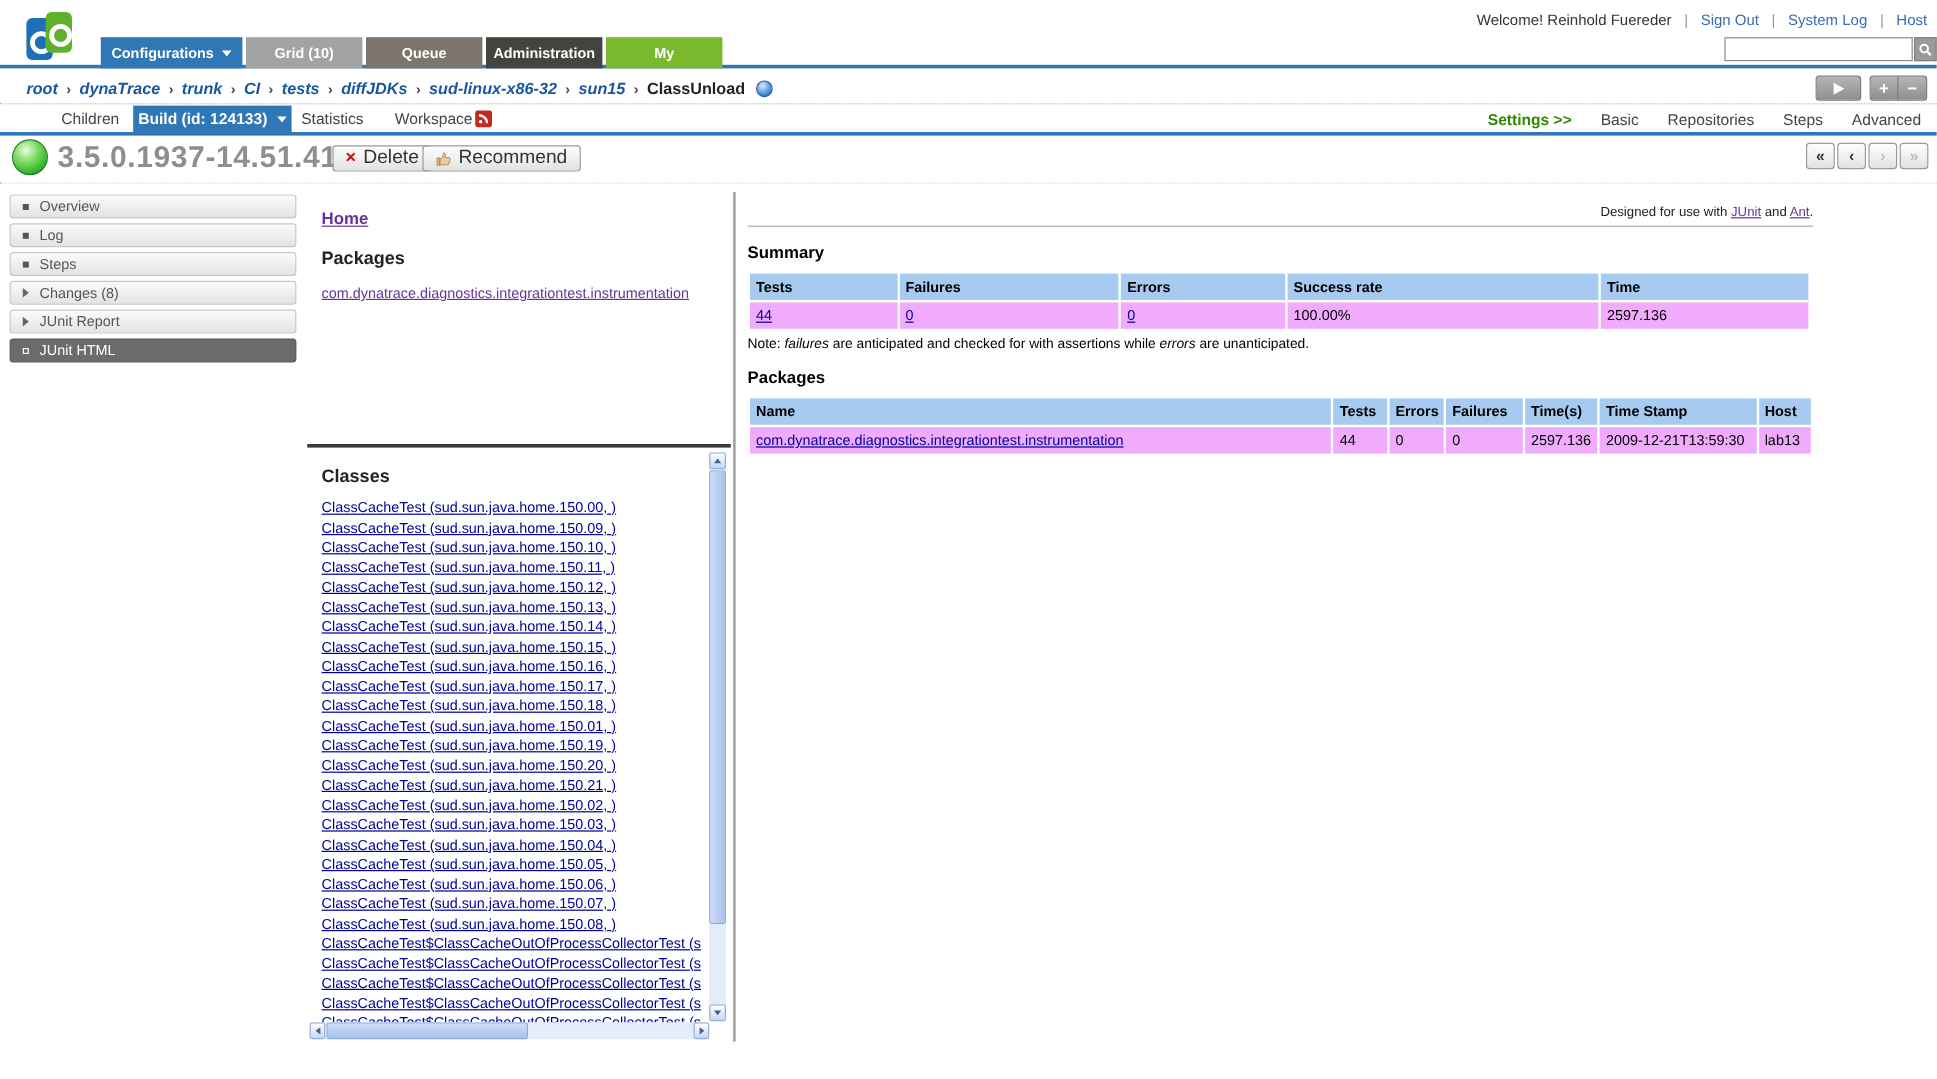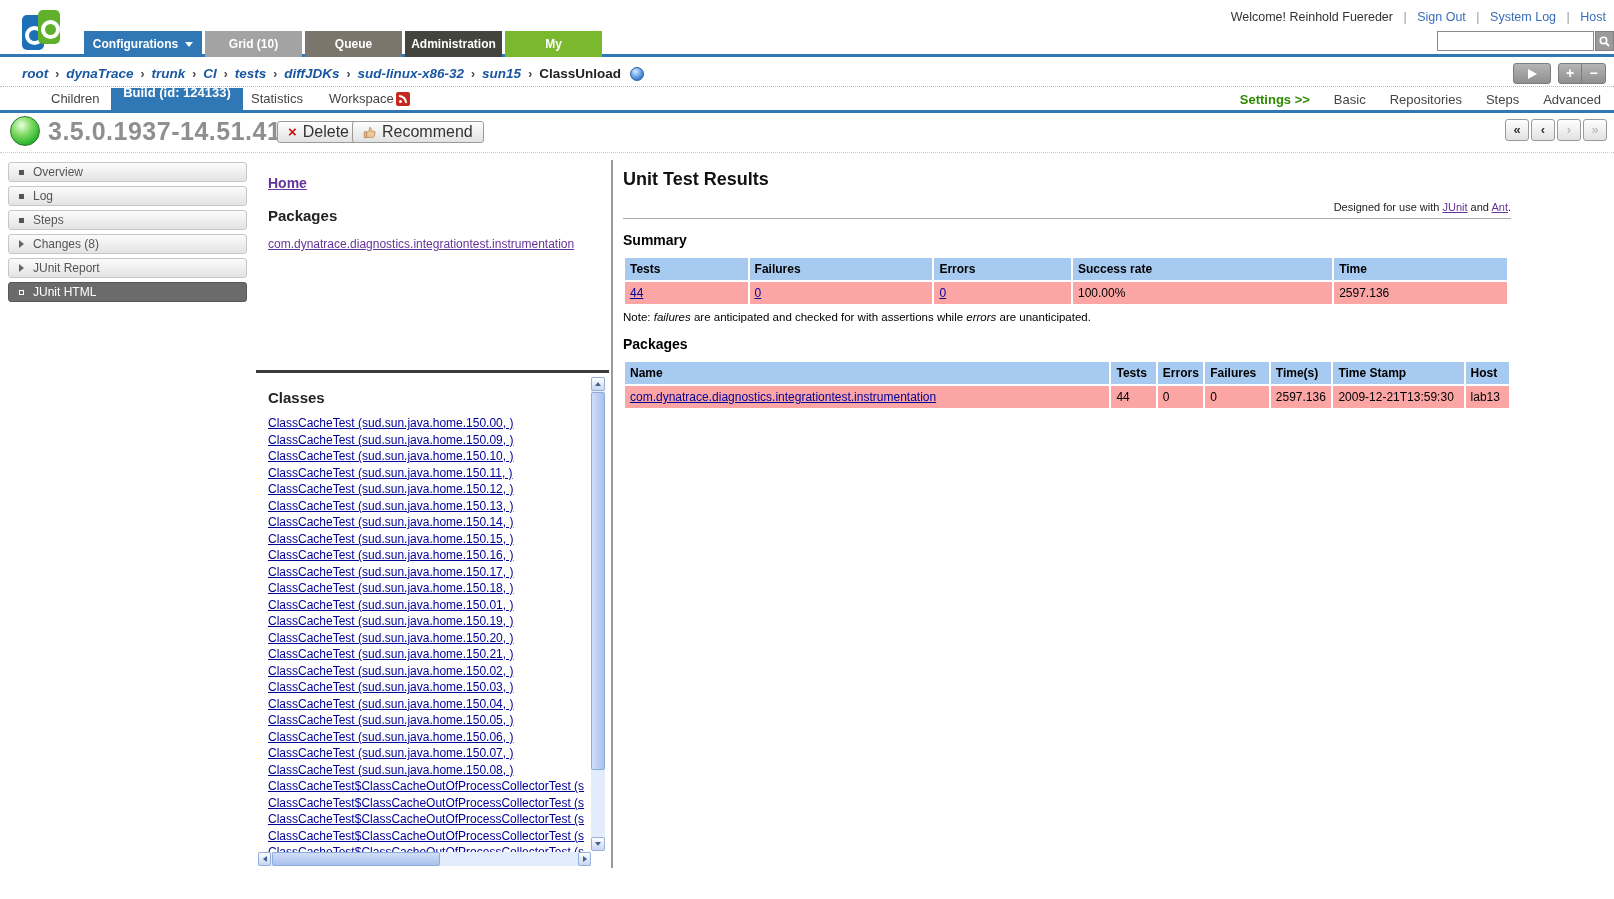--- a/index.html
+++ b/index.html
@@ -44,21 +44,21 @@
   .pm-btn { left:1558px; width:48px; padding:0; }
   .pm-cell { width:24px; height:19px; line-height:18px; text-align:center; color:#fff; font-weight:bold; font-size:14px; }
   .pm-cell.plus { border-right:1px solid #7d7d7d; }
   .pm-cell.plus::before { content:"+"; }
   .pm-cell.minus::before { content:"−"; }
 
   
   .view-tabs { position:absolute; left:16px; top:88px; width:1614px; height:22px; }
   .vtab { position:absolute; top:0; height:22px; line-height:22px; font-size:13px; color:#444; cursor:pointer; }
   .vtab.children { left:35px; }
-  .vtab.build { left:95px; width:132px; background:#3077b5; color:#fff; font-weight:bold; text-align:center; display:flex; align-items:center; justify-content:center; gap:8px;flex-direction:column; }
+  .vtab.build { left:95px; width:132px; background:#3077b5; color:#fff; font-weight:bold; text-align:center; display:flex; align-items:center; justify-content:center; gap:8px; }
   .vtab.stats { left:235px; }
   .vtab.workspace { left:313px; }
   .rss-icon { position:absolute; left:380px; top:4px; width:14px; height:14px; background:#c5281c; border-radius:2px; cursor:pointer; }
   .rss-icon::before { content:""; position:absolute; left:3px; top:3px; width:6px; height:6px; border-top:2px solid #fff; border-right:2px solid #fff; border-top-right-radius:100%; }
   .rss-icon::after { content:""; position:absolute; left:3px; bottom:3px; width:3px; height:3px; background:#fff; border-radius:50%; }
   .settings-links { position:absolute; right:29px; top:0; height:22px; display:flex; gap:24px; align-items:center; font-size:13px; color:#444; }
   .settings-link { color:#2f8a00; font-weight:bold; text-decoration:none; }
   .plain-link { color:#444; text-decoration:none; }
   .blue-bar { position:absolute; left:0; top:110px; width:1614px; height:3px; background:#3077b5; }
 
@@ -114,21 +114,21 @@
 
   
   .results { position:absolute; left:623px; top:160px; width:888px; color:#000; }
   .results-title { font-size:18px; font-weight:bold; color:#111; margin-top:9px; }
   .designed { text-align:right; font-size:11px; color:#222; margin-top:11px; }
   .rep-link { color:#663399; text-decoration:underline; }
   .results hr { border:none; border-top:1px solid #aaa; margin-top:5px; }
   .sec-heading { font-size:14px; font-weight:bold; margin-top:13px; }
   .rtable { border-collapse:separate; border-spacing:2px; table-layout:fixed; font-size:12px; margin-top:8px; }
   .rtable th { background:#a6caf0; font-weight:bold; text-align:left; padding:4px 5px; height:16px; }
-  .rtable td { background:#fca5a5; padding:4px 5px; height:16px; white-space:nowrap; overflow:hidden; }
+  .rtable td { background:#f0abfc; padding:4px 5px; height:16px; white-space:nowrap; overflow:hidden; }
   .navy-link { color:#000099; text-decoration:underline; }
   .note-line { font-size:11.5px; margin-top:5px; color:#000; }
 </style>
 </head>
 <body>
 
 <div class="screen">
 
   <div class="header">
     <div class="logo">
@@ -343,21 +343,20 @@
     <div class="sc-btn left">
         <span class="tri-left"></span>
       </div>
     <div class="h-thumb"></div>
     <div class="sc-btn right">
         <span class="tri-right"></span>
       </div>
   </div>
 
   <div class="results">
-    <div class="results-title">Unit Test Results</div>
     <div class="designed">
       <span>Designed for use with </span><a class="rep-link">JUnit</a><span> and </span><a class="rep-link">Ant</a><span>.</span>
     </div>
     <hr>
     <div class="sec-heading">Summary</div>
     <table class="rtable" style="width:886px;">
       <colgroup>
           <col style="width:122px">
           <col style="width:182px">
           <col style="width:136px">

